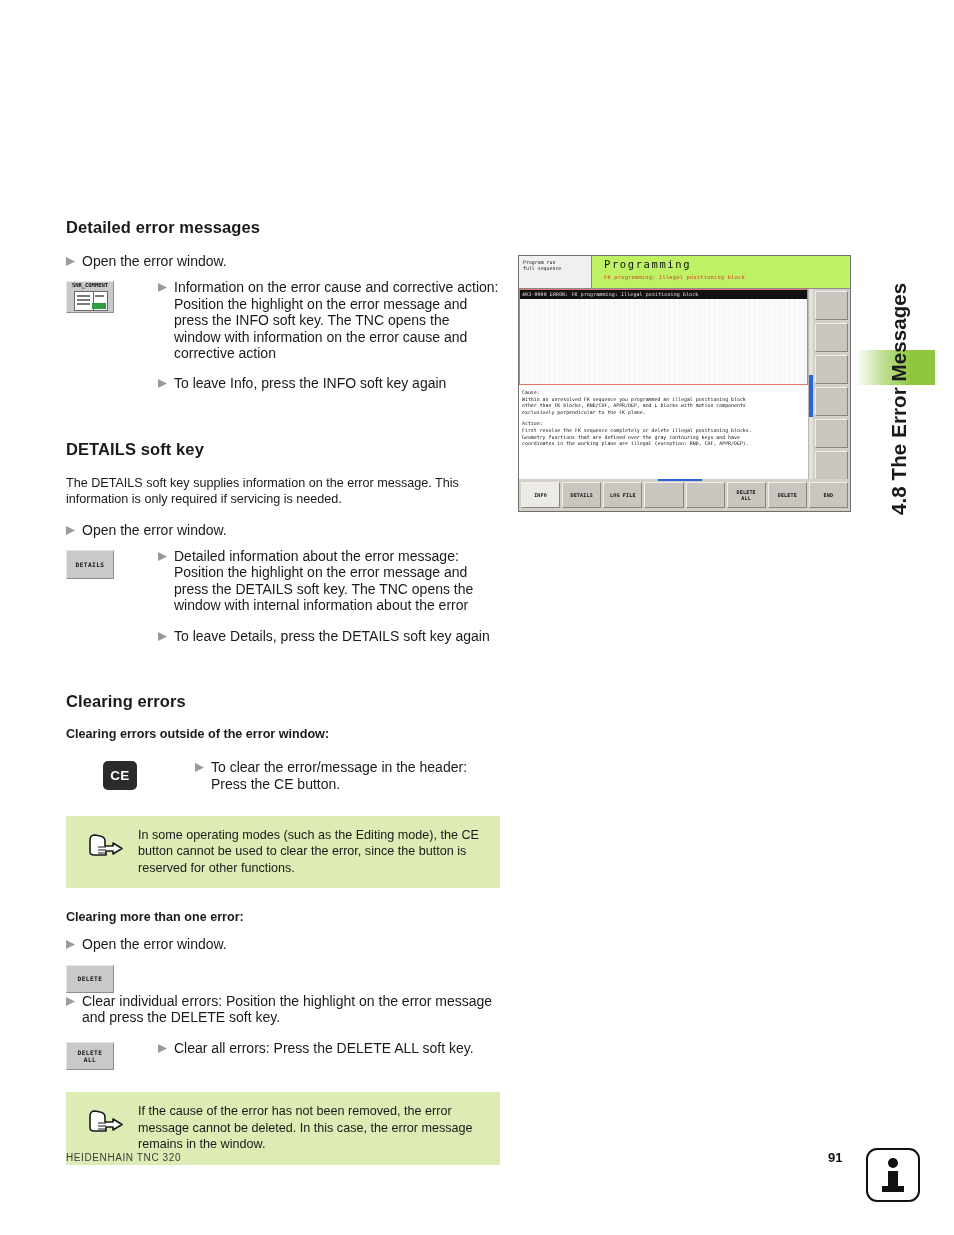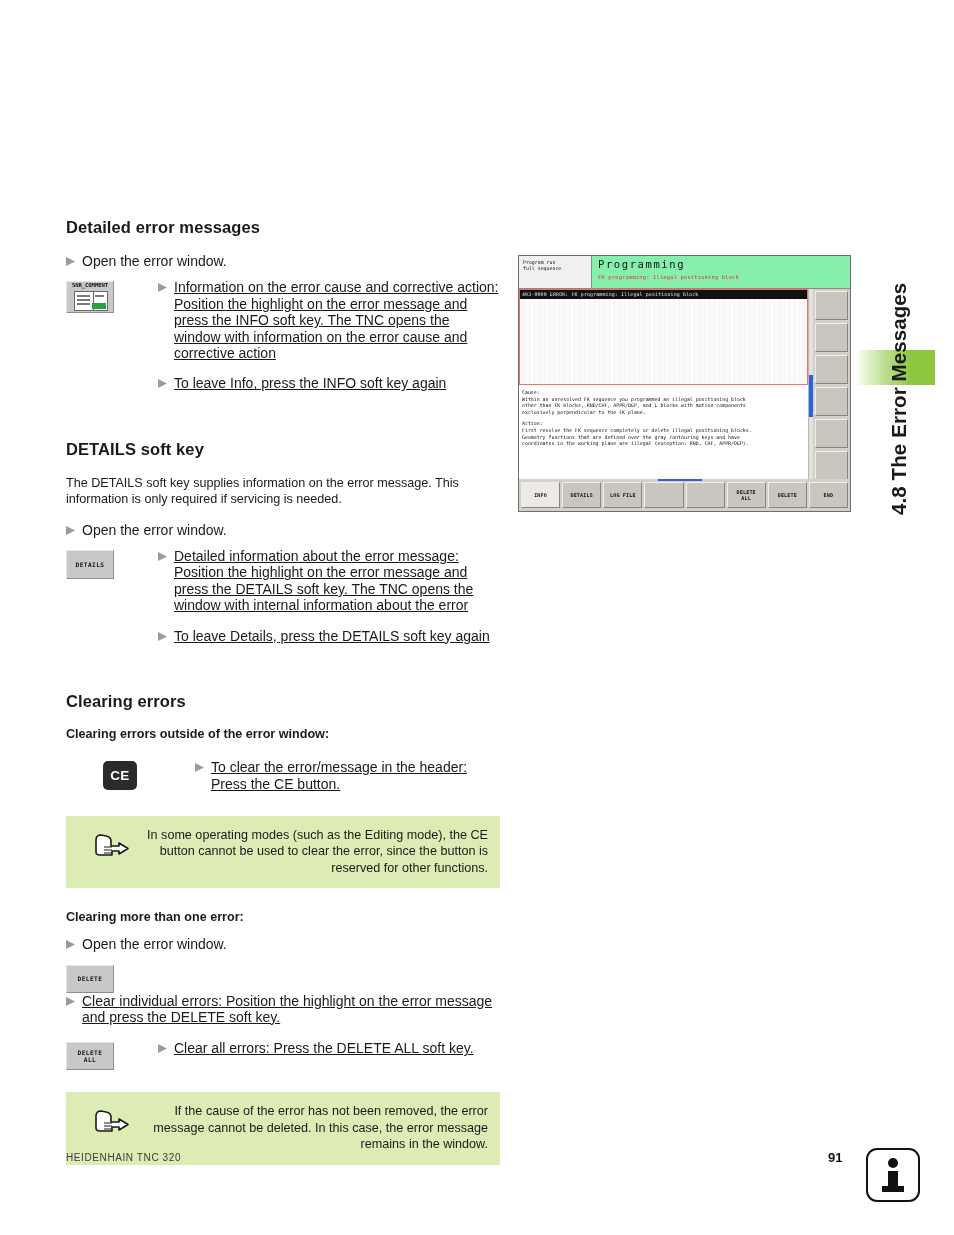--- a/index.html
+++ b/index.html
@@ -93,21 +93,21 @@
   .keyed-block {
     display: flex;
     align-items: flex-start;
     margin: 0 0 4px 0;
   }
   .key-cell {
     flex: 0 0 auto;
     width: 92px;
     padding-top: 2px;
   }
-  .key-body { flex: 1 1 auto; text-decoration: underline; }
+  .key-body { flex: 1 1 auto; }
 
   
   .softkey-img {
     width: 46px;
     height: 26px;
     background: #c9c9c9;
     border-top: 1px solid #e6e6e6;
     border-left: 1px solid #e6e6e6;
     border-right: 1px solid #8d8d8d;
     border-bottom: 1px solid #8d8d8d;
@@ -191,23 +191,22 @@
     font-weight: bold;
     letter-spacing: 0.3px;
     font-family: "Liberation Sans", sans-serif;
   }
 
   
   .note {
     background: #dcecb4;
     display: flex;
     align-items: flex-start;
-    padding: 11px 12px 12px 14px;
+    padding: 11px 12px 12px 20px;
     margin-top: 14px;
-    text-align: right;
   }
   .note-icon {
     flex: 0 0 auto;
     width: 52px;
     padding-top: 3px;
   }
   .note-text {
     flex: 1 1 auto;
     font-size: 12.6px;
     line-height: 16.4px;
@@ -239,22 +238,22 @@
     font-size: 4.9px;
     line-height: 6.4px;
     color: #111;
     border-right: 1px solid #8a8a8a;
     box-sizing: border-box;
     background: #f2f0ee;
   }
   .tnc-modeline { white-space: nowrap; }
   .tnc-titlewrap {
     flex: 1 1 auto;
-    padding: 2px 0 0 6px;
-    background: #86efac;
+    padding: 2px 0 0 12px;
+    background: #bef264;
     box-sizing: border-box;
   }
   .tnc-title {
     font-size: 10.5px;
     letter-spacing: 1.6px;
     color: #111;
     line-height: 13px;
   }
   .tnc-errline {
     font-size: 5.3px;

